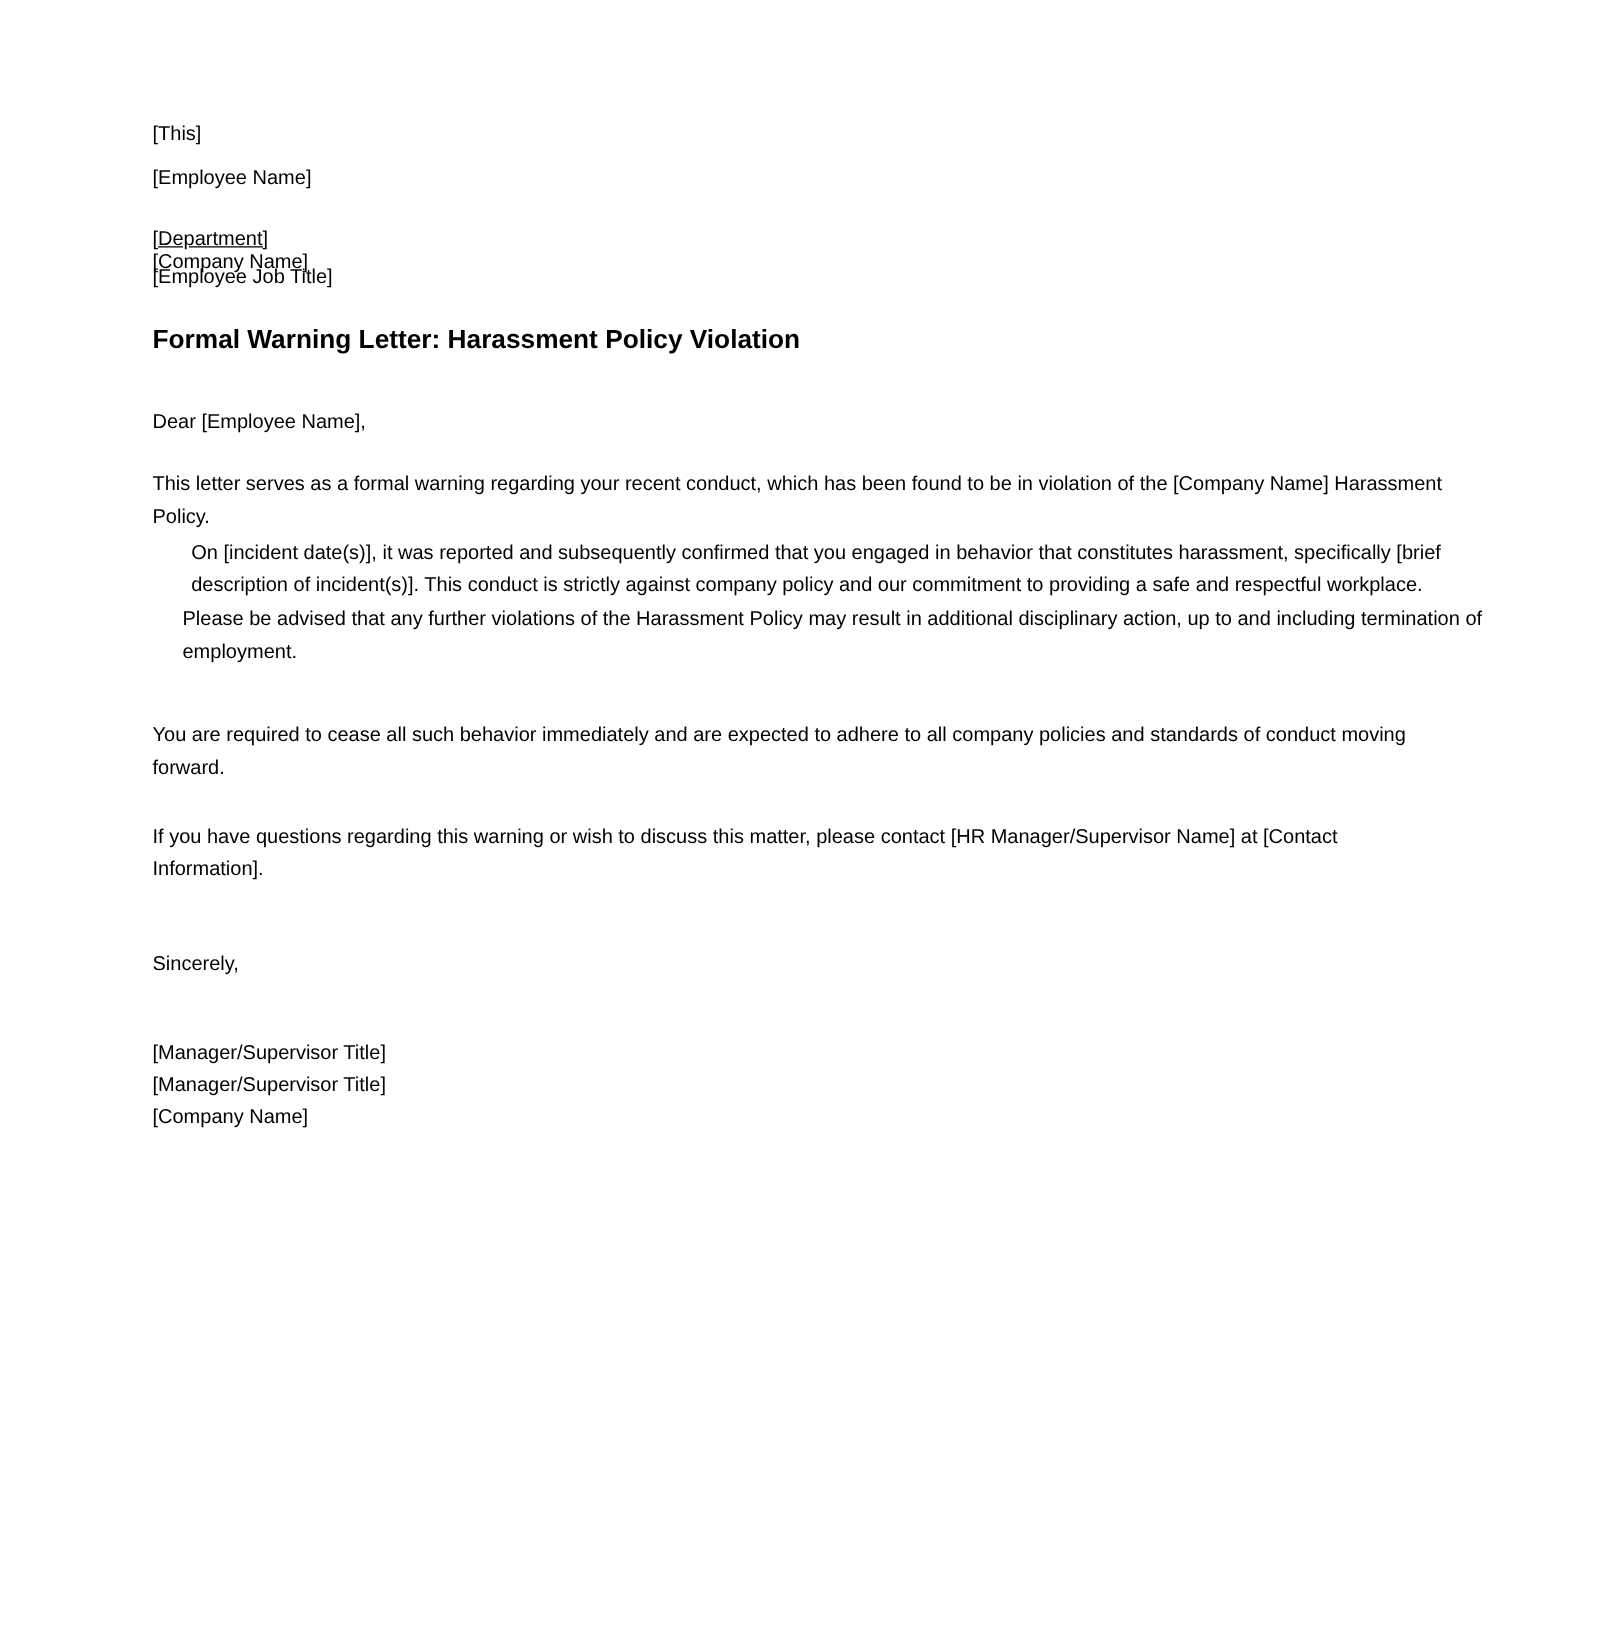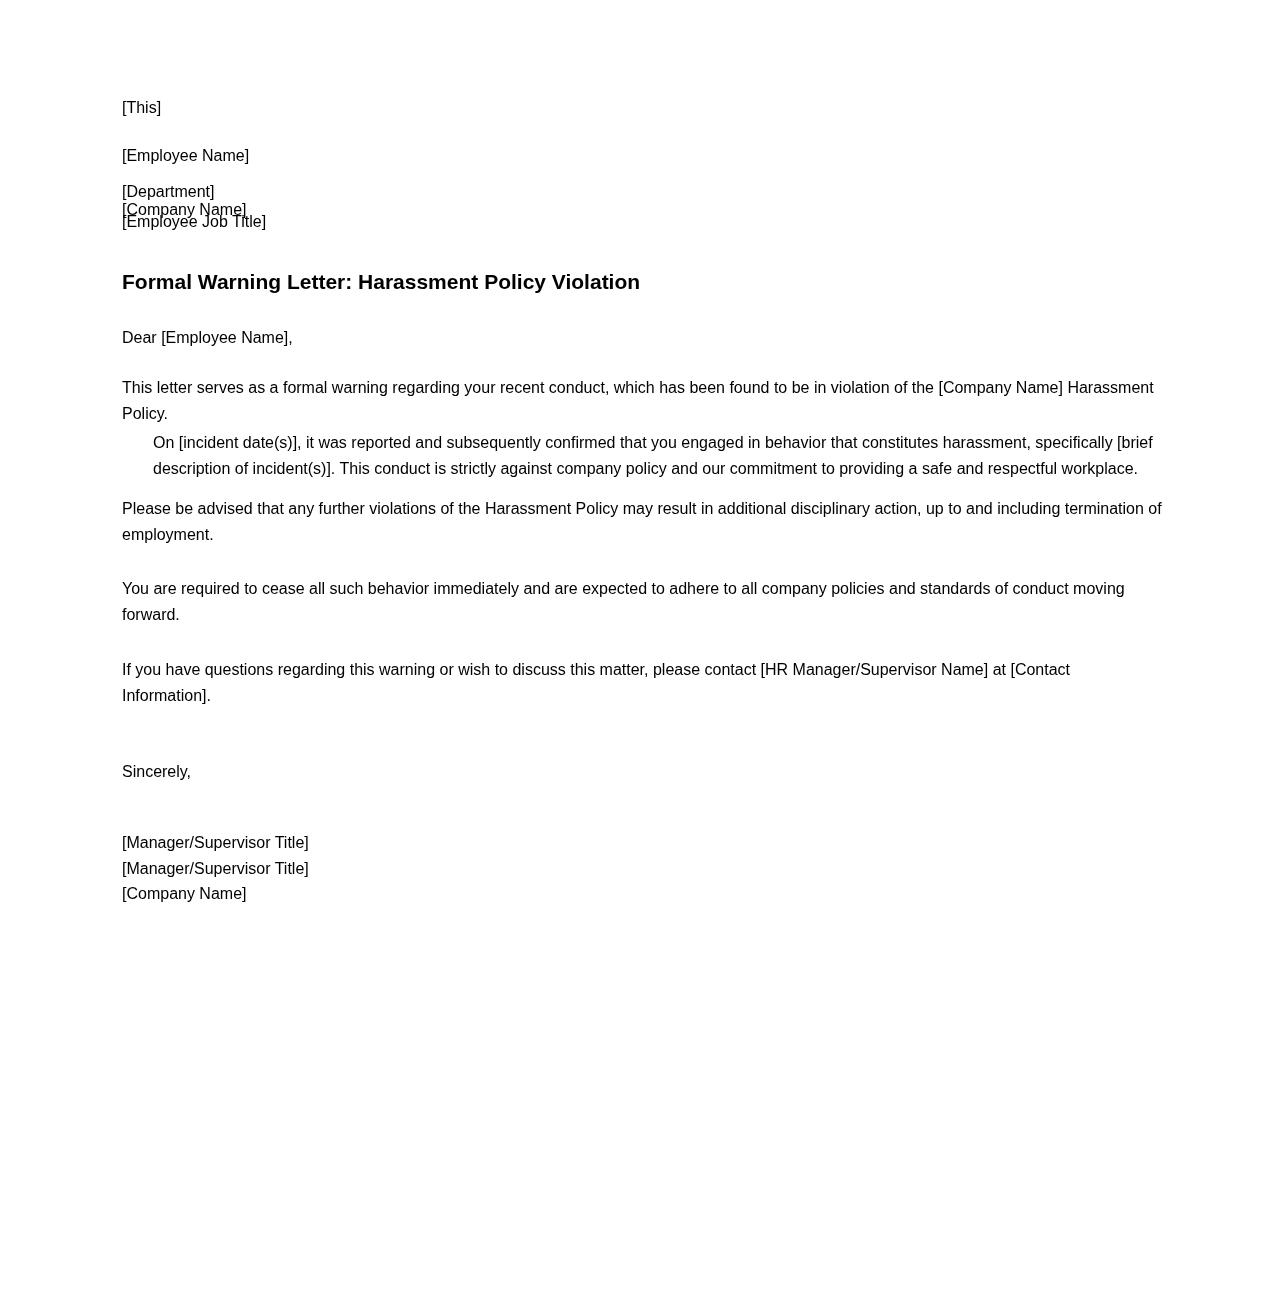--- a/index.html
+++ b/index.html
@@ -8,33 +8,33 @@
   .para { position:absolute; left:122px; width:1040px; line-height:25.6px; margin:0; }
   .title { position:absolute; left:122px; font-size:21px; font-weight:bold; line-height:26px; margin:0; white-space:nowrap; }
 </style>
 </head>
 <body>
 
 <div>
   <div class="line" style="top:99px;">[This]</div>
 
   <div>
-    <div class="line" style="top:147px;">[Employee Name]</div>
+    <div class="line" style="top:134px;">[Employee Name]</div>
     <div class="line" style="top:165px;margin-top:48px;">[Employee Job Title]</div>
-    <div class="line" style="top:183px;">[Department]</div>
+    <div class="line" style="top:183px;text-decoration:underline;">[Department]</div>
     <div class="line" style="top:201px;">[Company Name]</div>
   </div>
 
-  <h1 class="title" style="top:269px;">Formal Warning Letter: Harassment Policy Violation</h1>
+  <h1 class="title" style="top:259px;">Formal Warning Letter: Harassment Policy Violation</h1>
 
   <div class="line" style="top:329px;">Dear [Employee Name],</div>
 
   <p class="para" style="top:365px;margin-top:10px;">This letter serves as a formal warning regarding your recent conduct, which has been found to be in violation of the [Company Name] Harassment Policy.</p>
   <p class="para" style="top:430px;margin-left:31px;">On [incident date(s)], it was reported and subsequently confirmed that you engaged in behavior that constitutes harassment, specifically [brief description of incident(s)]. This conduct is strictly against company policy and our commitment to providing a safe and respectful workplace.</p>
-  <p class="para" style="top:496px;">Please be advised that any further violations of the Harassment Policy may result in additional disciplinary action, up to and including termination of employment.</p>
+  <p class="para" style="top:483px;margin-left:24px;">Please be advised that any further violations of the Harassment Policy may result in additional disciplinary action, up to and including termination of employment.</p>
   <p class="para" style="top:576px;">You are required to cease all such behavior immediately and are expected to adhere to all company policies and standards of conduct moving forward.</p>
   <p class="para" style="top:657px;">If you have questions regarding this warning or wish to discuss this matter, please contact [HR Manager/Supervisor Name] at [Contact Information].</p>
 
   <div class="line" style="top:763px;">Sincerely,</div>
 
   <div>
     <div class="line" style="top:834px;">[Manager/Supervisor Title]</div>
     <div class="line" style="top:860px;">[Manager/Supervisor Title]</div>
     <div class="line" style="top:885px;">[Company Name]</div>
   </div>

